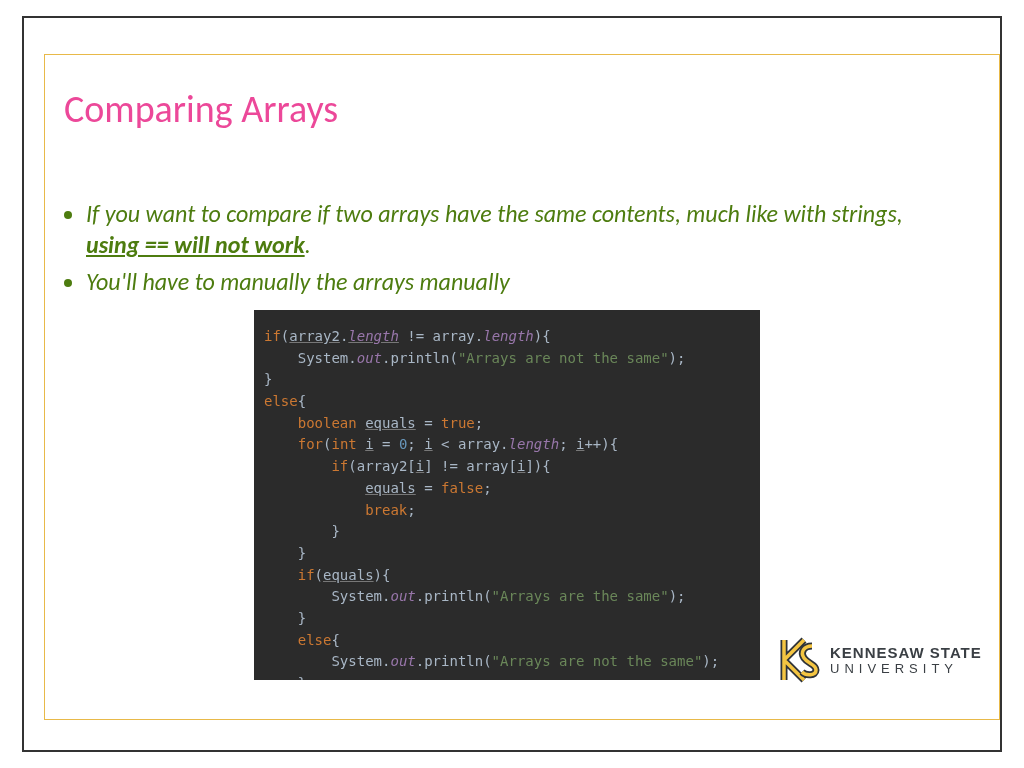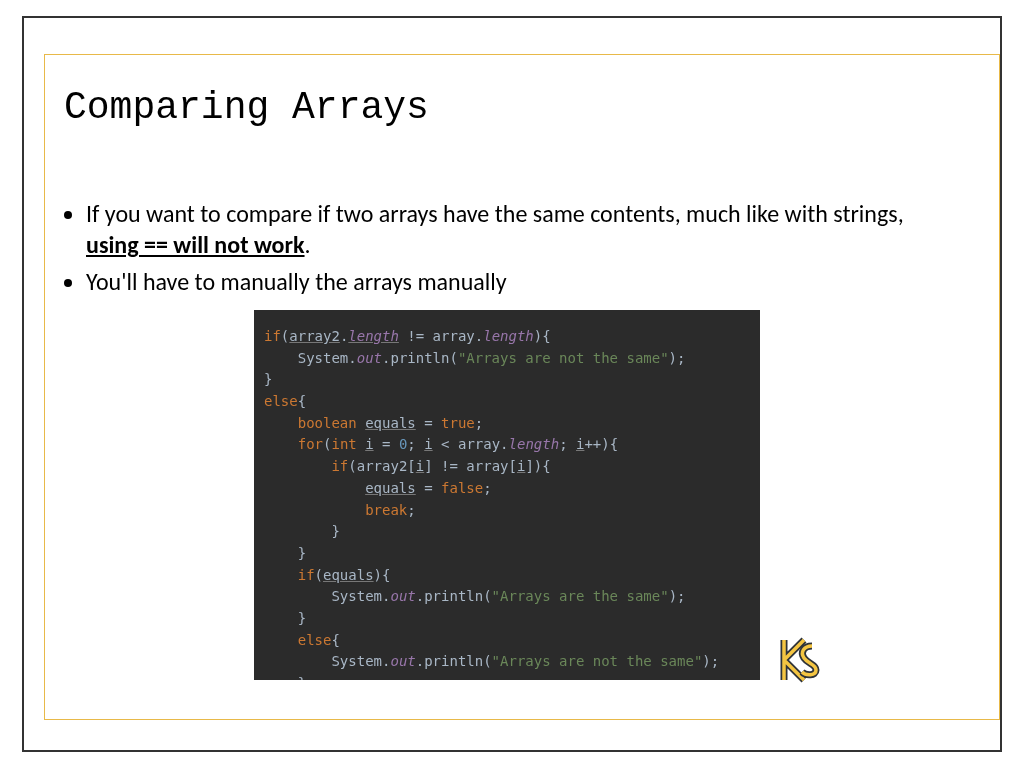--- a/index.html
+++ b/index.html
@@ -7,25 +7,25 @@
   .outer-frame {
     position: absolute; left: 22px; top: 16px; width: 980px; height: 736px;
     border: 2px solid #333;
   }
   .inner-frame {
     position: absolute; left: 44px; top: 54px; width: 956px; height: 666px;
     border: 1.5px solid #e8b949;
   }
   .title {
     position: absolute; left: 64px; top: 86px;
-    font-size: 38px; font-weight: 400; color: #000000; font-family: Liberation Mono, monospace;
+    font-size: 38px; font-weight: 400; color: #ec4899;
   }
   .bullets {
     position: absolute; left: 68px; top: 198px; width: 880px;
-    font-size: 24px; color: #000000; line-height: 1.3;
+    font-size: 24px; color: #4d7c0f; line-height: 1.3; font-style: italic;
   }
   .bullets li { list-style: disc; margin-left: 18px; margin-bottom: 6px; }
   .emph { font-weight: 700; text-decoration: underline; }
   .code-block {
     position: absolute; left: 254px; top: 310px; width: 506px; height: 370px;
     background: #2b2b2b; color: #a9b7c6;
     font-family: "Consolas", "Menlo", monospace; font-size: 14px;
     padding: 16px 10px; line-height: 1.55; white-space: pre;
     overflow: hidden;
   }
@@ -84,13 +84,17 @@
 <div class="logo-wrap">
   <svg class="logo-mark" viewBox="0 0 46 48">
     <rect x="2" y="2" width="42" height="44" fill="none"></rect>
     <g transform="translate(4,4)">
       <path d="M4 0 L4 40 M4 20 L24 0 M4 20 L24 40" stroke="#2f3338" stroke-width="7" fill="none" stroke-linejoin="miter"></path>
       <path d="M4 0 L4 40 M4 20 L24 0 M4 20 L24 40" stroke="#f4c542" stroke-width="3.5" fill="none" stroke-linejoin="miter"></path>
       <path d="M32 6 C24 6 20 12 24 18 C28 24 36 24 36 30 C36 36 26 36 22 32" stroke="#2f3338" stroke-width="7" fill="none"></path>
       <path d="M32 6 C24 6 20 12 24 18 C28 24 36 24 36 30 C36 36 26 36 22 32" stroke="#f4c542" stroke-width="3.5" fill="none"></path>
     </g>
   </svg>
+  <div class="logo-text">
+    <div class="l1">KENNESAW STATE</div>
+    <div class="l2">UNIVERSITY</div>
+  </div>
 </div>
 
 </body></html>

